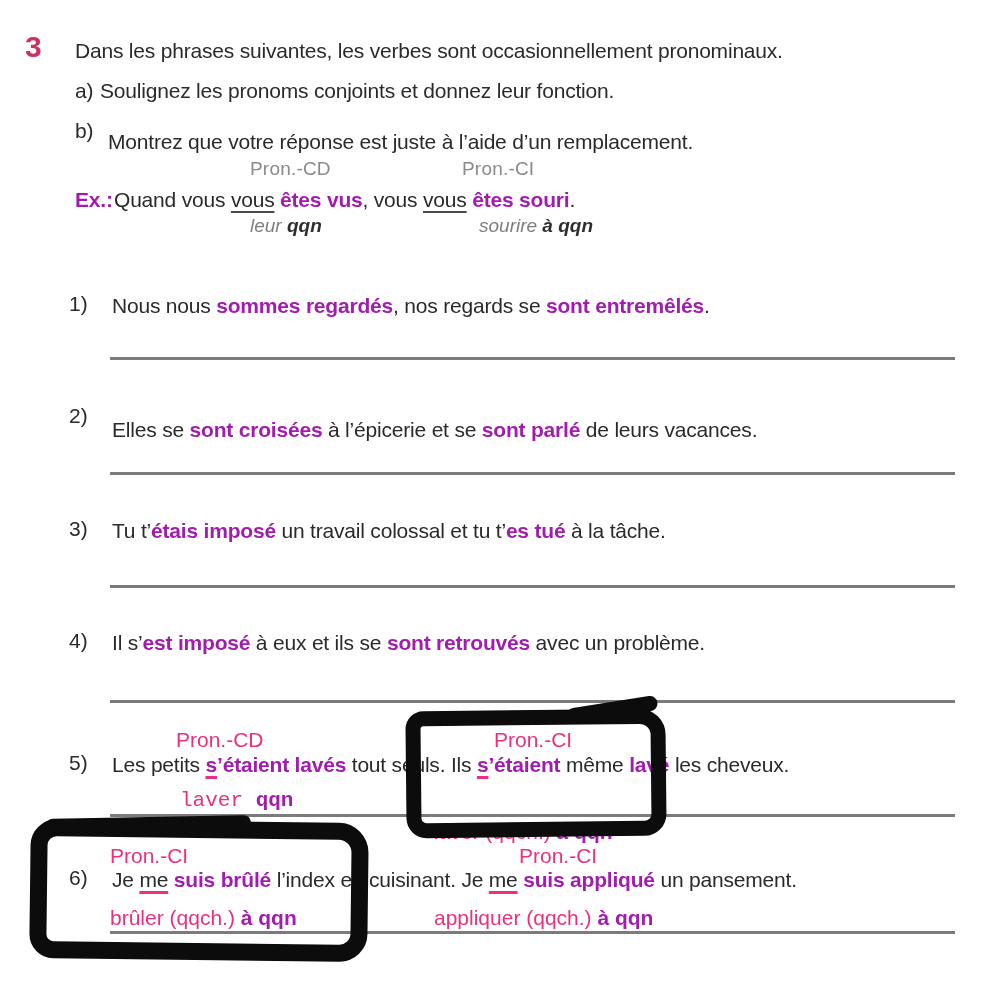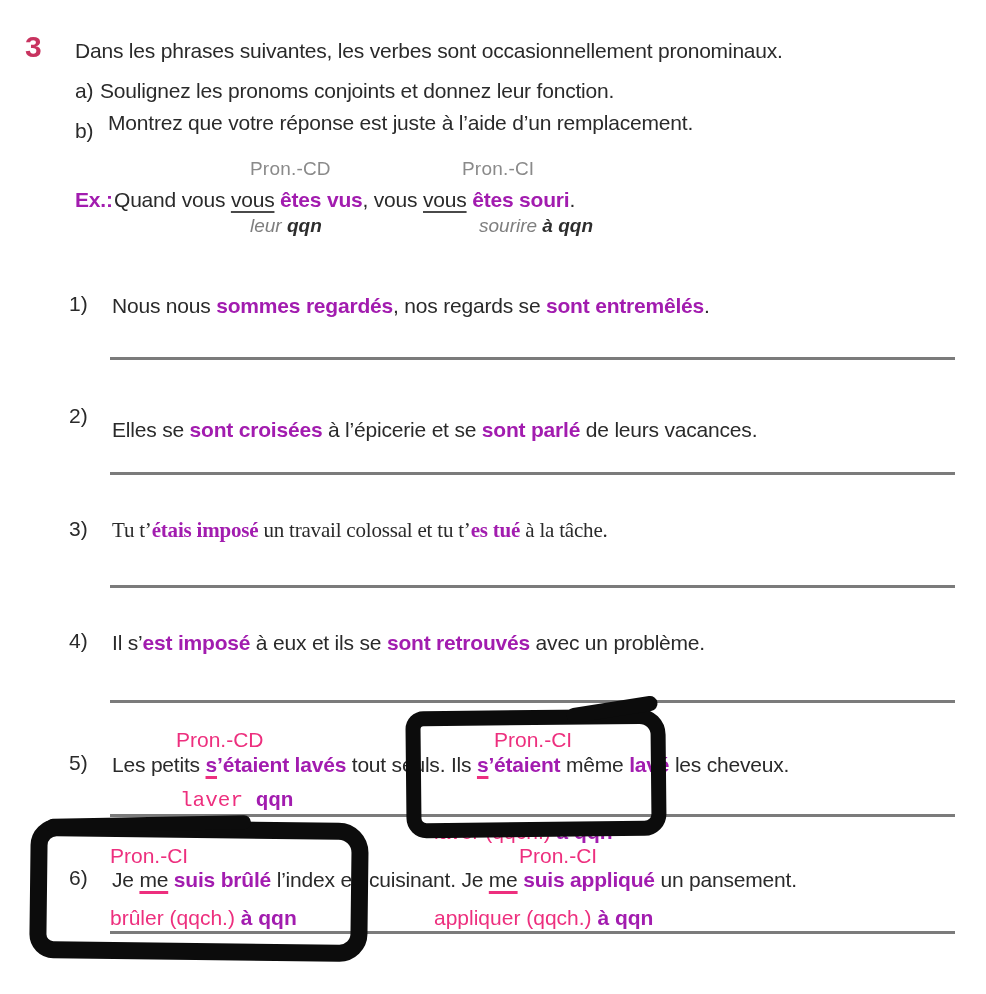--- a/index.html
+++ b/index.html
@@ -28,41 +28,41 @@
 
 <div class="page">
 
   <div class="abs ex-num" style="left:25px;top:30px;color:#c8335f;">3</div>
   <div class="abs txt" style="left:75px;top:37px;">Dans les phrases suivantes, les verbes sont occasionnellement pronominaux.</div>
 
   <div class="abs txt" style="left:75px;top:77px;">a)</div>
   <div class="abs txt" style="left:100px;top:77px;">Soulignez les pronoms conjoints et donnez leur fonction.</div>
 
   <div class="abs txt" style="left:75px;top:117px;">b)</div>
-  <div class="abs txt" style="left:108px;top:109px;">Montrez que votre réponse est juste à l’aide d’un remplacement.</div>
+  <div class="abs txt" style="left:108px;top:128px;">Montrez que votre réponse est juste à l’aide d’un remplacement.</div>
 
   <div class="abs gray-hand" style="left:250px;top:158px;">Pron.-CD</div>
   <div class="abs gray-hand" style="left:462px;top:158px;">Pron.-CI</div>
 
   <div class="abs txt b" style="left:75px;top:186px;">Ex.:</div>
   <div class="abs txt" style="left:114px;top:186px;"><span>Quand vous </span><span class="u-dark">vous</span><span> </span><span class="b">êtes vus</span><span>, vous </span><span class="u-dark">vous</span><span> </span><span class="b">êtes souri</span><span>.</span></div>
 
   <div class="abs ex-sub" style="left:250px;top:215px;"><span>leur </span><span class="b d">qqn</span></div>
   <div class="abs ex-sub" style="left:451px;top:215px;margin-left:28px;"><span>sourire </span><span class="b d">à qqn</span></div>
 
   <div class="abs qnum" style="left:69px;top:292px;">1)</div>
   <div class="abs txt" style="left:112px;top:292px;"><span>Nous nous </span><span class="b">sommes regardés</span><span>, nos regards se </span><span class="b">sont entremêlés</span><span>.</span></div>
   <div class="answer-line" style="top:357px;"></div>
 
   <div class="abs qnum" style="left:69px;top:404px;">2)</div>
   <div class="abs txt" style="left:112px;top:416px;"><span>Elles se </span><span class="b">sont croisées</span><span> à l’épicerie et se </span><span class="b">sont parlé</span><span> de leurs vacances.</span></div>
   <div class="answer-line" style="top:472px;"></div>
 
   <div class="abs qnum" style="left:69px;top:517px;">3)</div>
-  <div class="abs txt" style="left:112px;top:517px;font-family:Liberation Serif, serif;"><span>Tu t’</span><span class="b">étais imposé</span><span> un travail colossal et tu t’</span><span class="b">es tué</span><span> à la tâche.</span></div>
+  <div class="abs txt" style="left:112px;top:517px;"><span>Tu t’</span><span class="b">étais imposé</span><span> un travail colossal et tu t’</span><span class="b">es tué</span><span> à la tâche.</span></div>
   <div class="answer-line" style="top:585px;"></div>
 
   <div class="abs qnum" style="left:69px;top:629px;">4)</div>
   <div class="abs txt" style="left:112px;top:629px;"><span>Il s’</span><span class="b">est imposé</span><span> à eux et ils se </span><span class="b">sont retrouvés</span><span> avec un problème.</span></div>
   <div class="answer-line" style="top:700px;"></div>
 
   <div class="abs pinkrow" style="left:176px;top:728px;color:#ed2f7e;">Pron.-CD</div>
   <div class="abs pinkrow" style="left:494px;top:728px;color:#ed2f7e;">Pron.-CI</div>
   <div class="abs qnum" style="left:69px;top:751px;">5)</div>
   <div class="abs txt" style="left:112px;top:751px;"><span>Les petits </span><span class="b u-pink" style="text-decoration-color: rgb(237, 47, 126);">s</span><span class="b">’étaient lavés</span><span> tout seuls. Ils </span><span class="b u-pink" style="text-decoration-color: rgb(237, 47, 126);">s</span><span class="b">’étaient</span><span> même </span><span class="b">lavé</span><span> les cheveux.</span></div>

